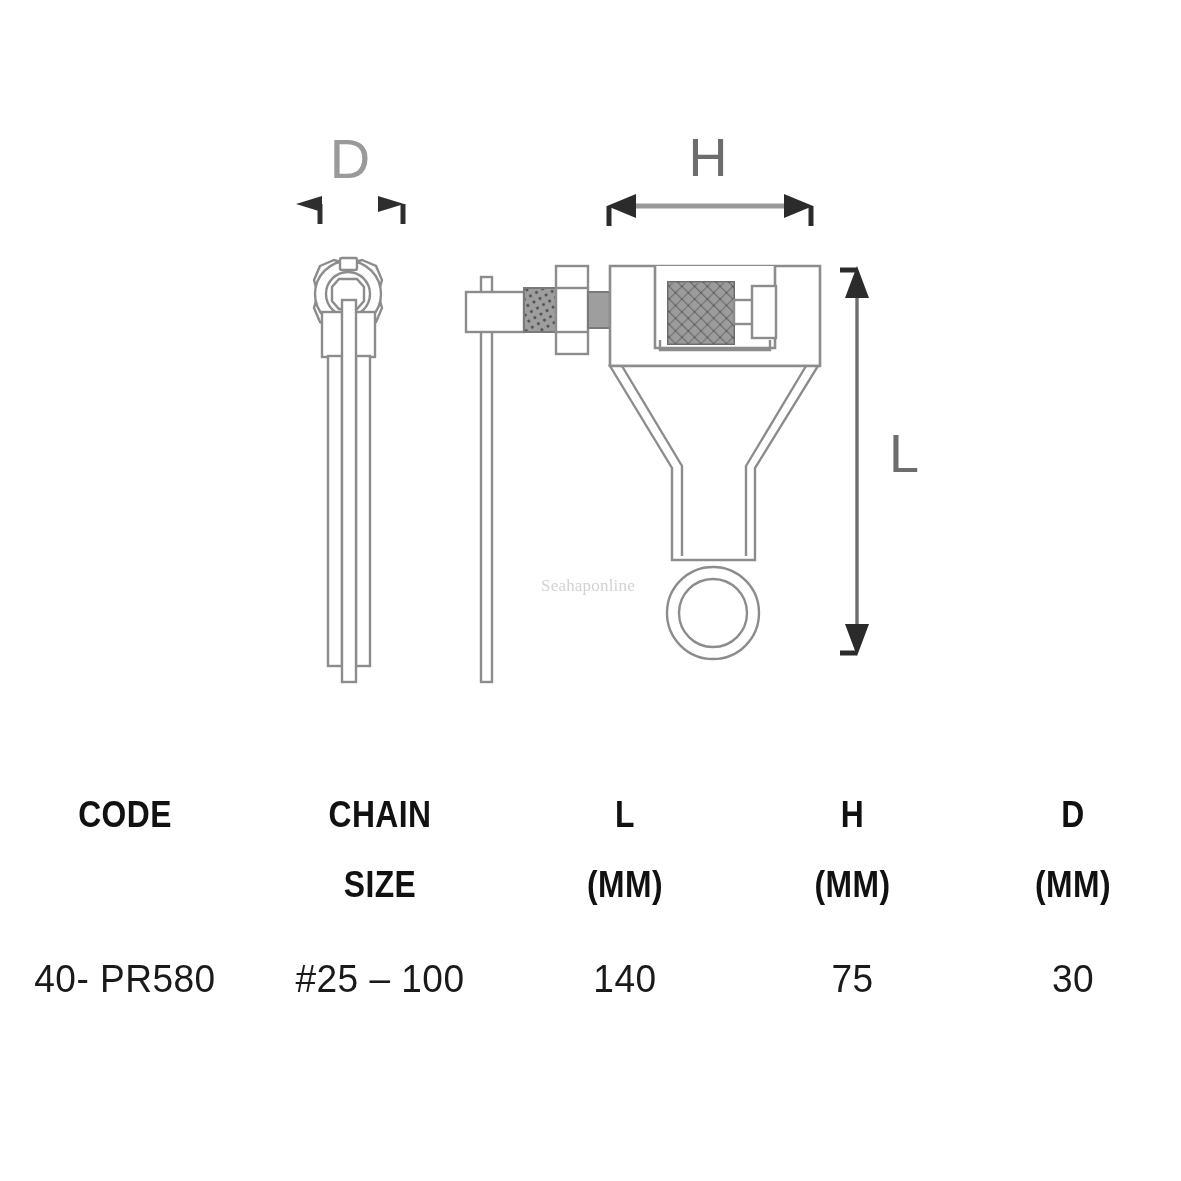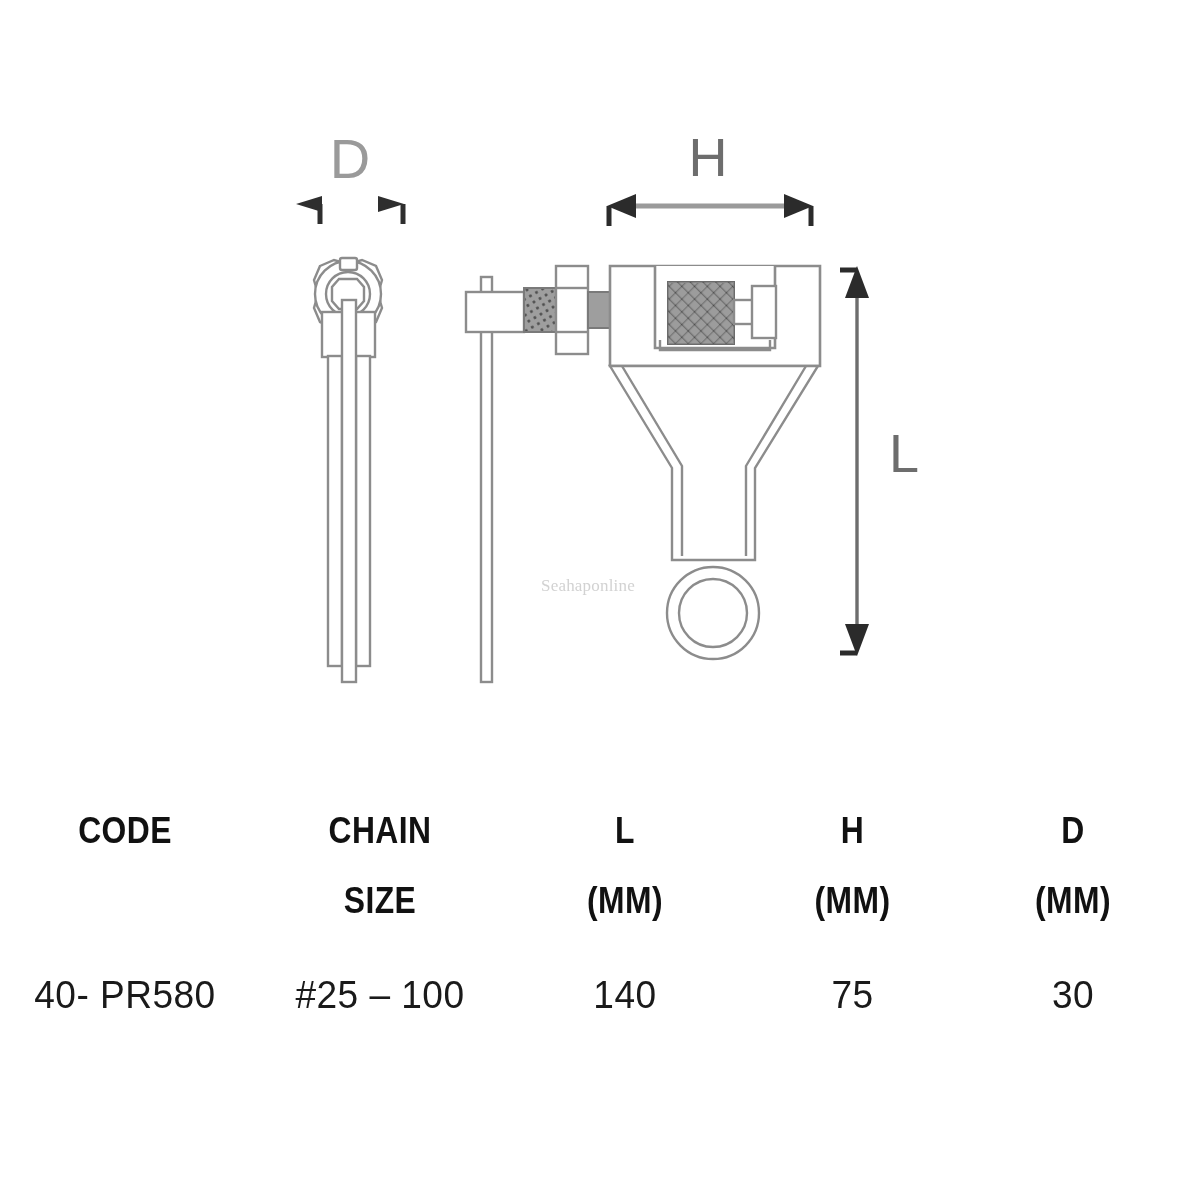--- a/index.html
+++ b/index.html
@@ -26,21 +26,21 @@
   #drawing-svg {
     display: block;
     width: 1181px;
     height: 760px;
   }
 
   
   #spec-table {
     position: absolute;
     left: 0px;
-    top: 796px;
+    top: 780px;
     width: 1181px;
     border-collapse: collapse;
     table-layout: fixed;
   }
   #spec-table col.c-code   { width: 250px; }
   #spec-table col.c-chain  { width: 260px; }
   #spec-table col.c-l      { width: 230px; }
   #spec-table col.c-h      { width: 225px; }
   #spec-table col.c-d      { width: 216px; }
 

